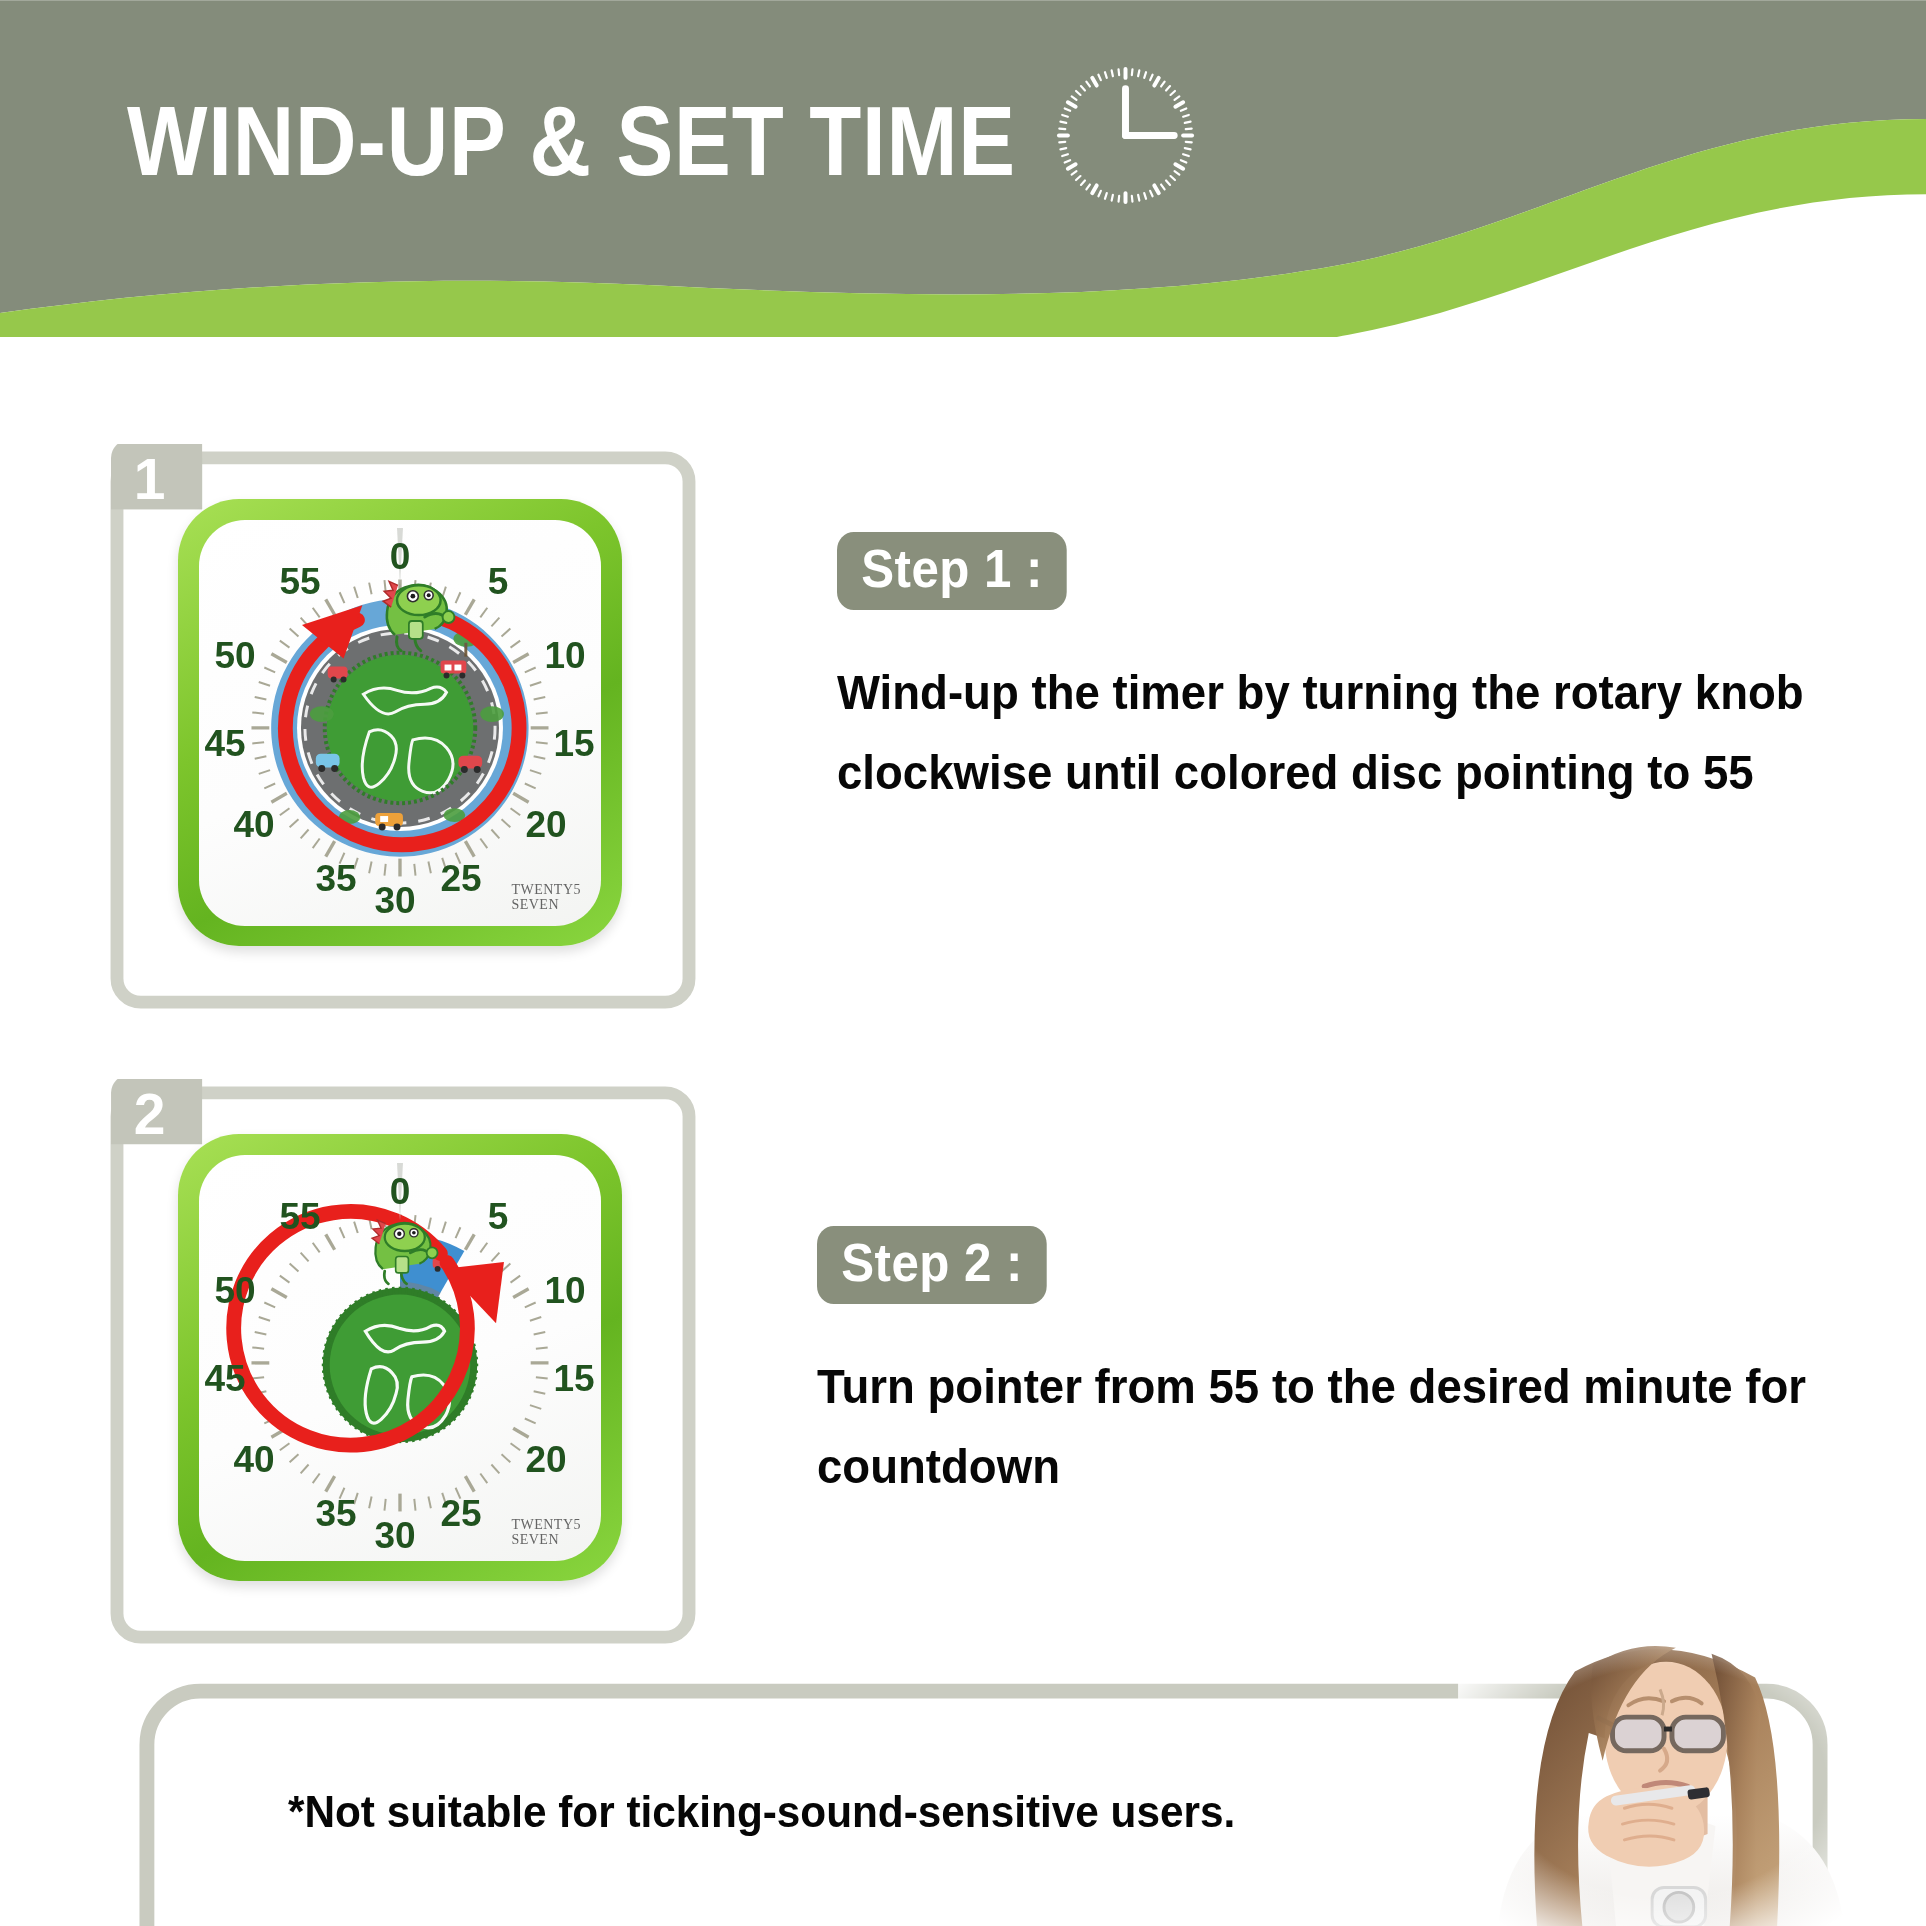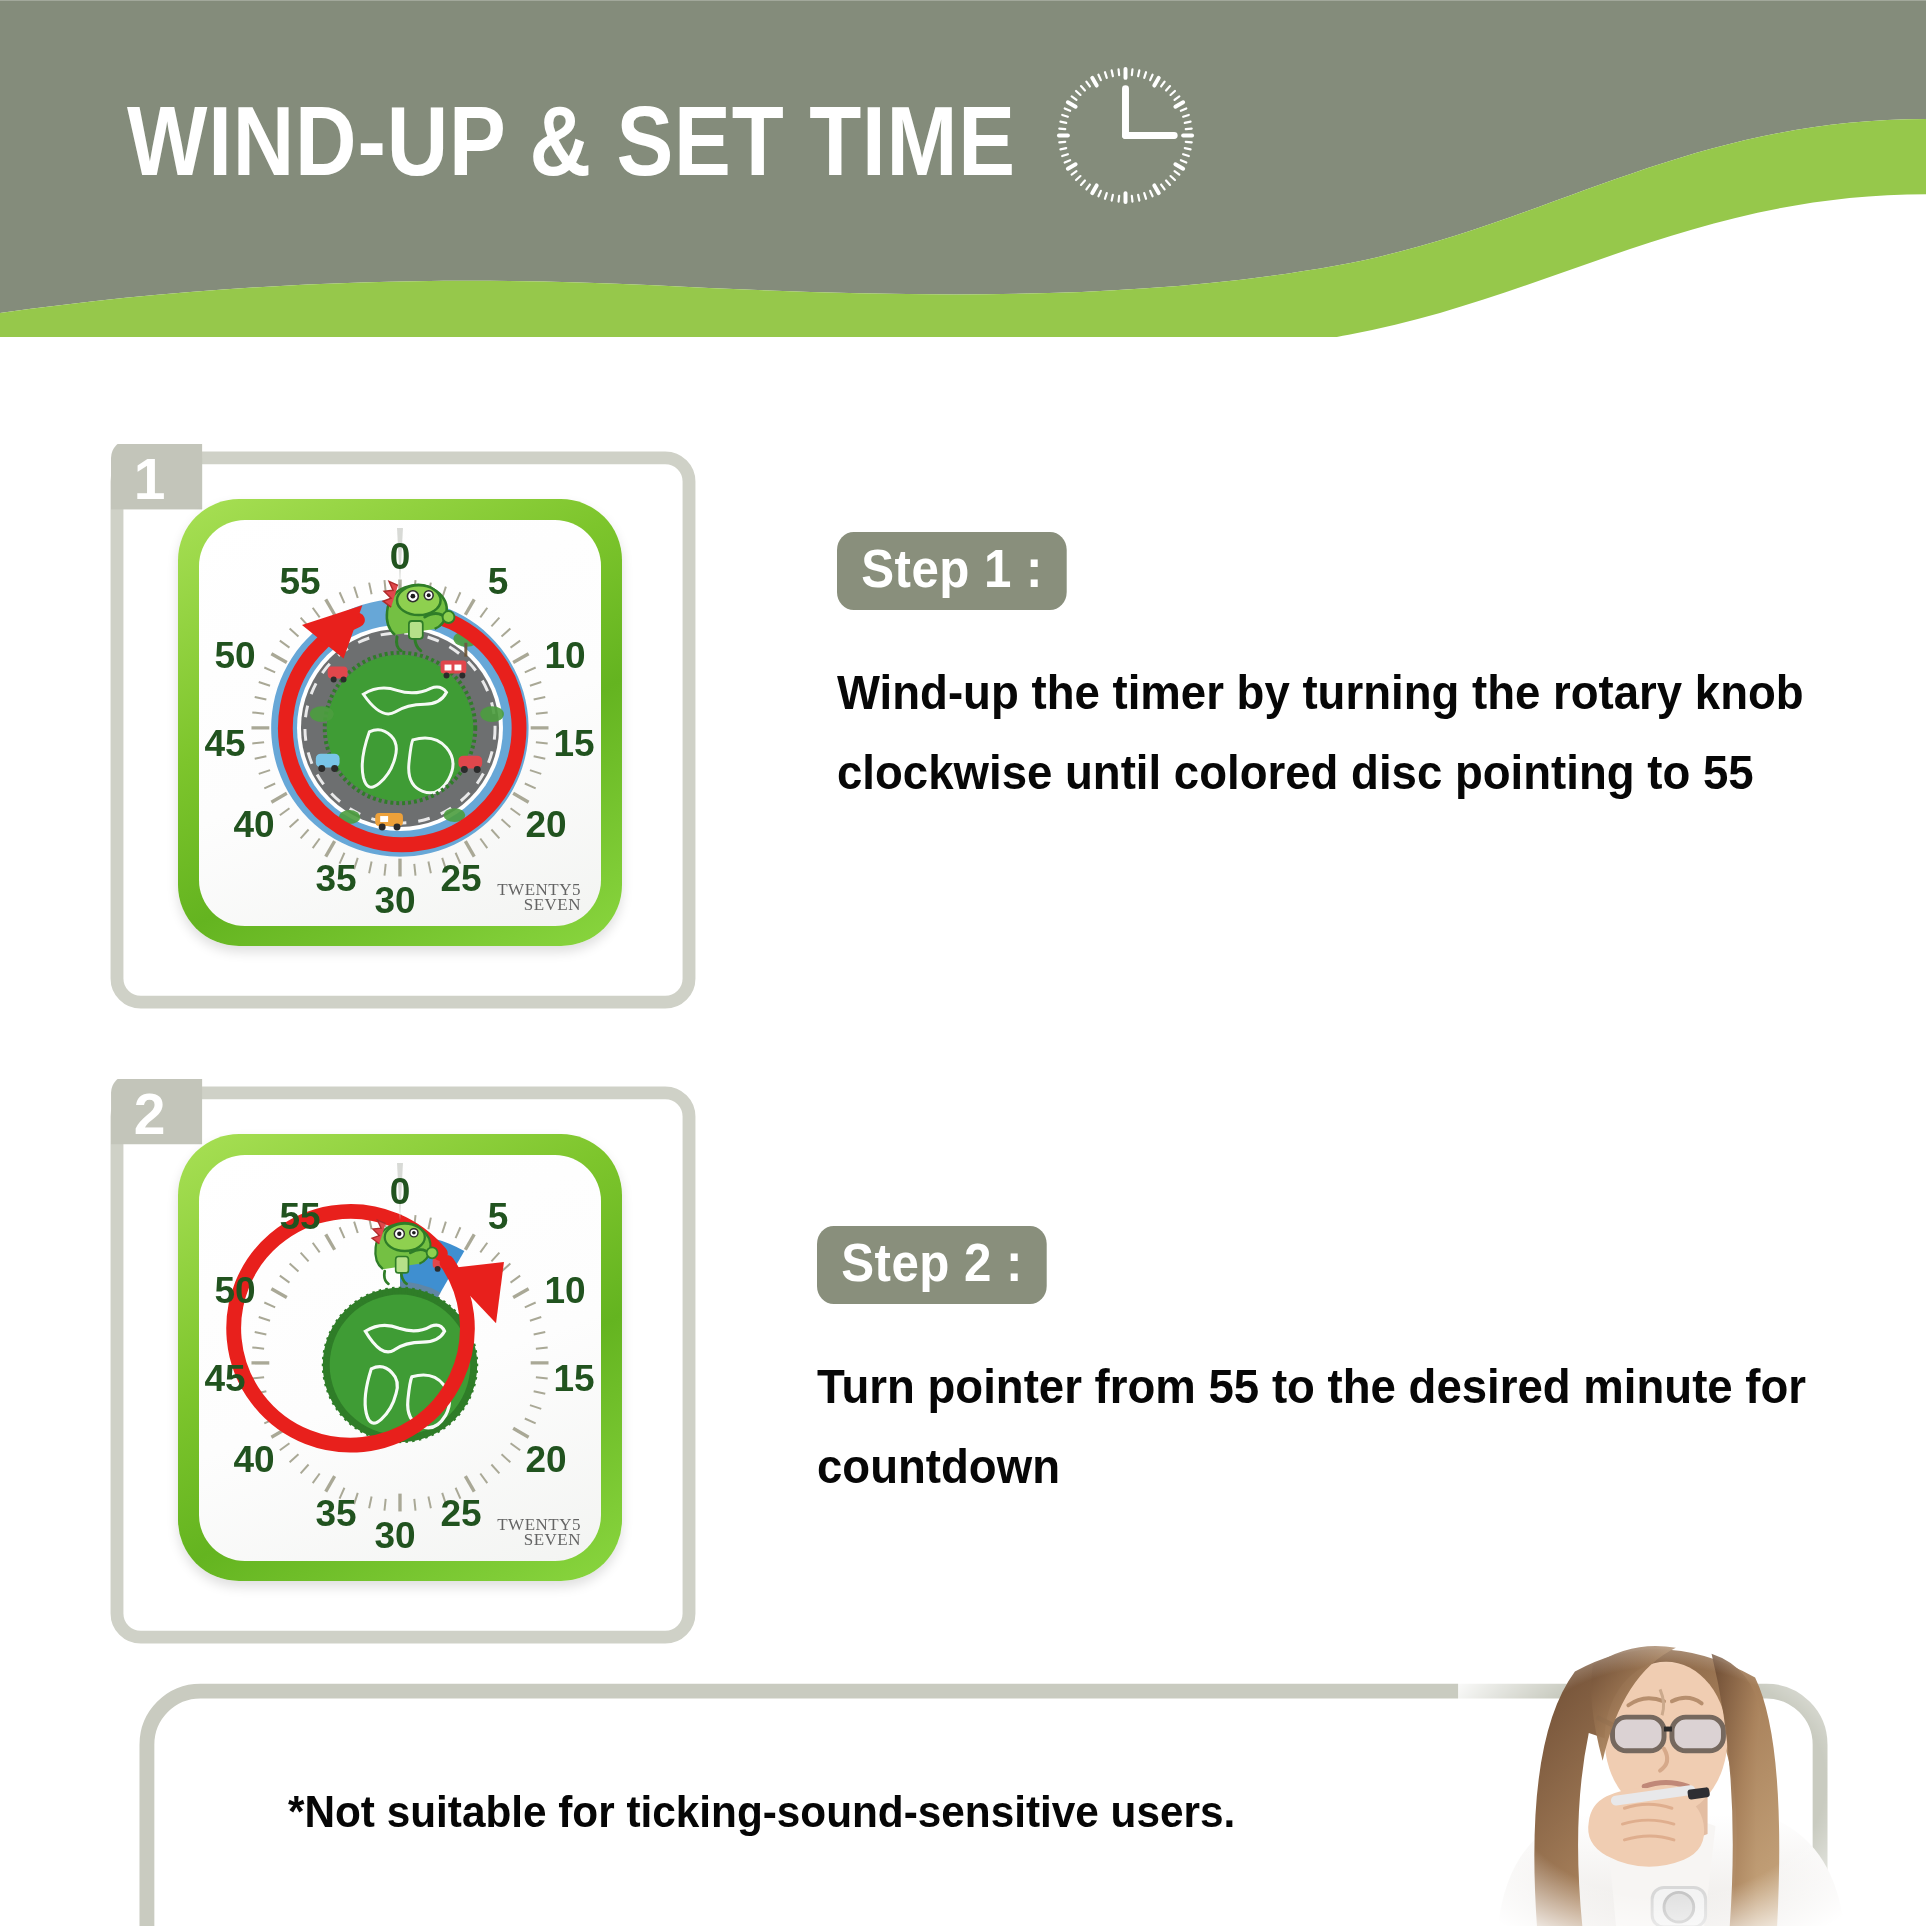--- a/index.html
+++ b/index.html
@@ -95,24 +95,24 @@
     font-weight: bold;
     font-size: 37px;
     line-height: 1;
     transform: translate(-50%,-50%);
     white-space: nowrap;
   }
 
   .brandmark {
     position: absolute;
     right: 20px; bottom: 14px;
-    text-align: right;
+    text-align: left;
     color: #4b4b4b;
     font-family: "Liberation Serif", serif;
-    font-size: 17px;
+    font-size: 14px;
     line-height: 15px;
     letter-spacing: 0.5px;
     opacity: 0.85;
   }
   .brandmark span { display: block; }
 
   
   .step-text-block { position: absolute; }
   #text-1 { left: 837px; top: 513px; width: 1010px; margin-top: 19px; }
   #text-2 { left: 817px; top: 1226px; width: 1010px; }

